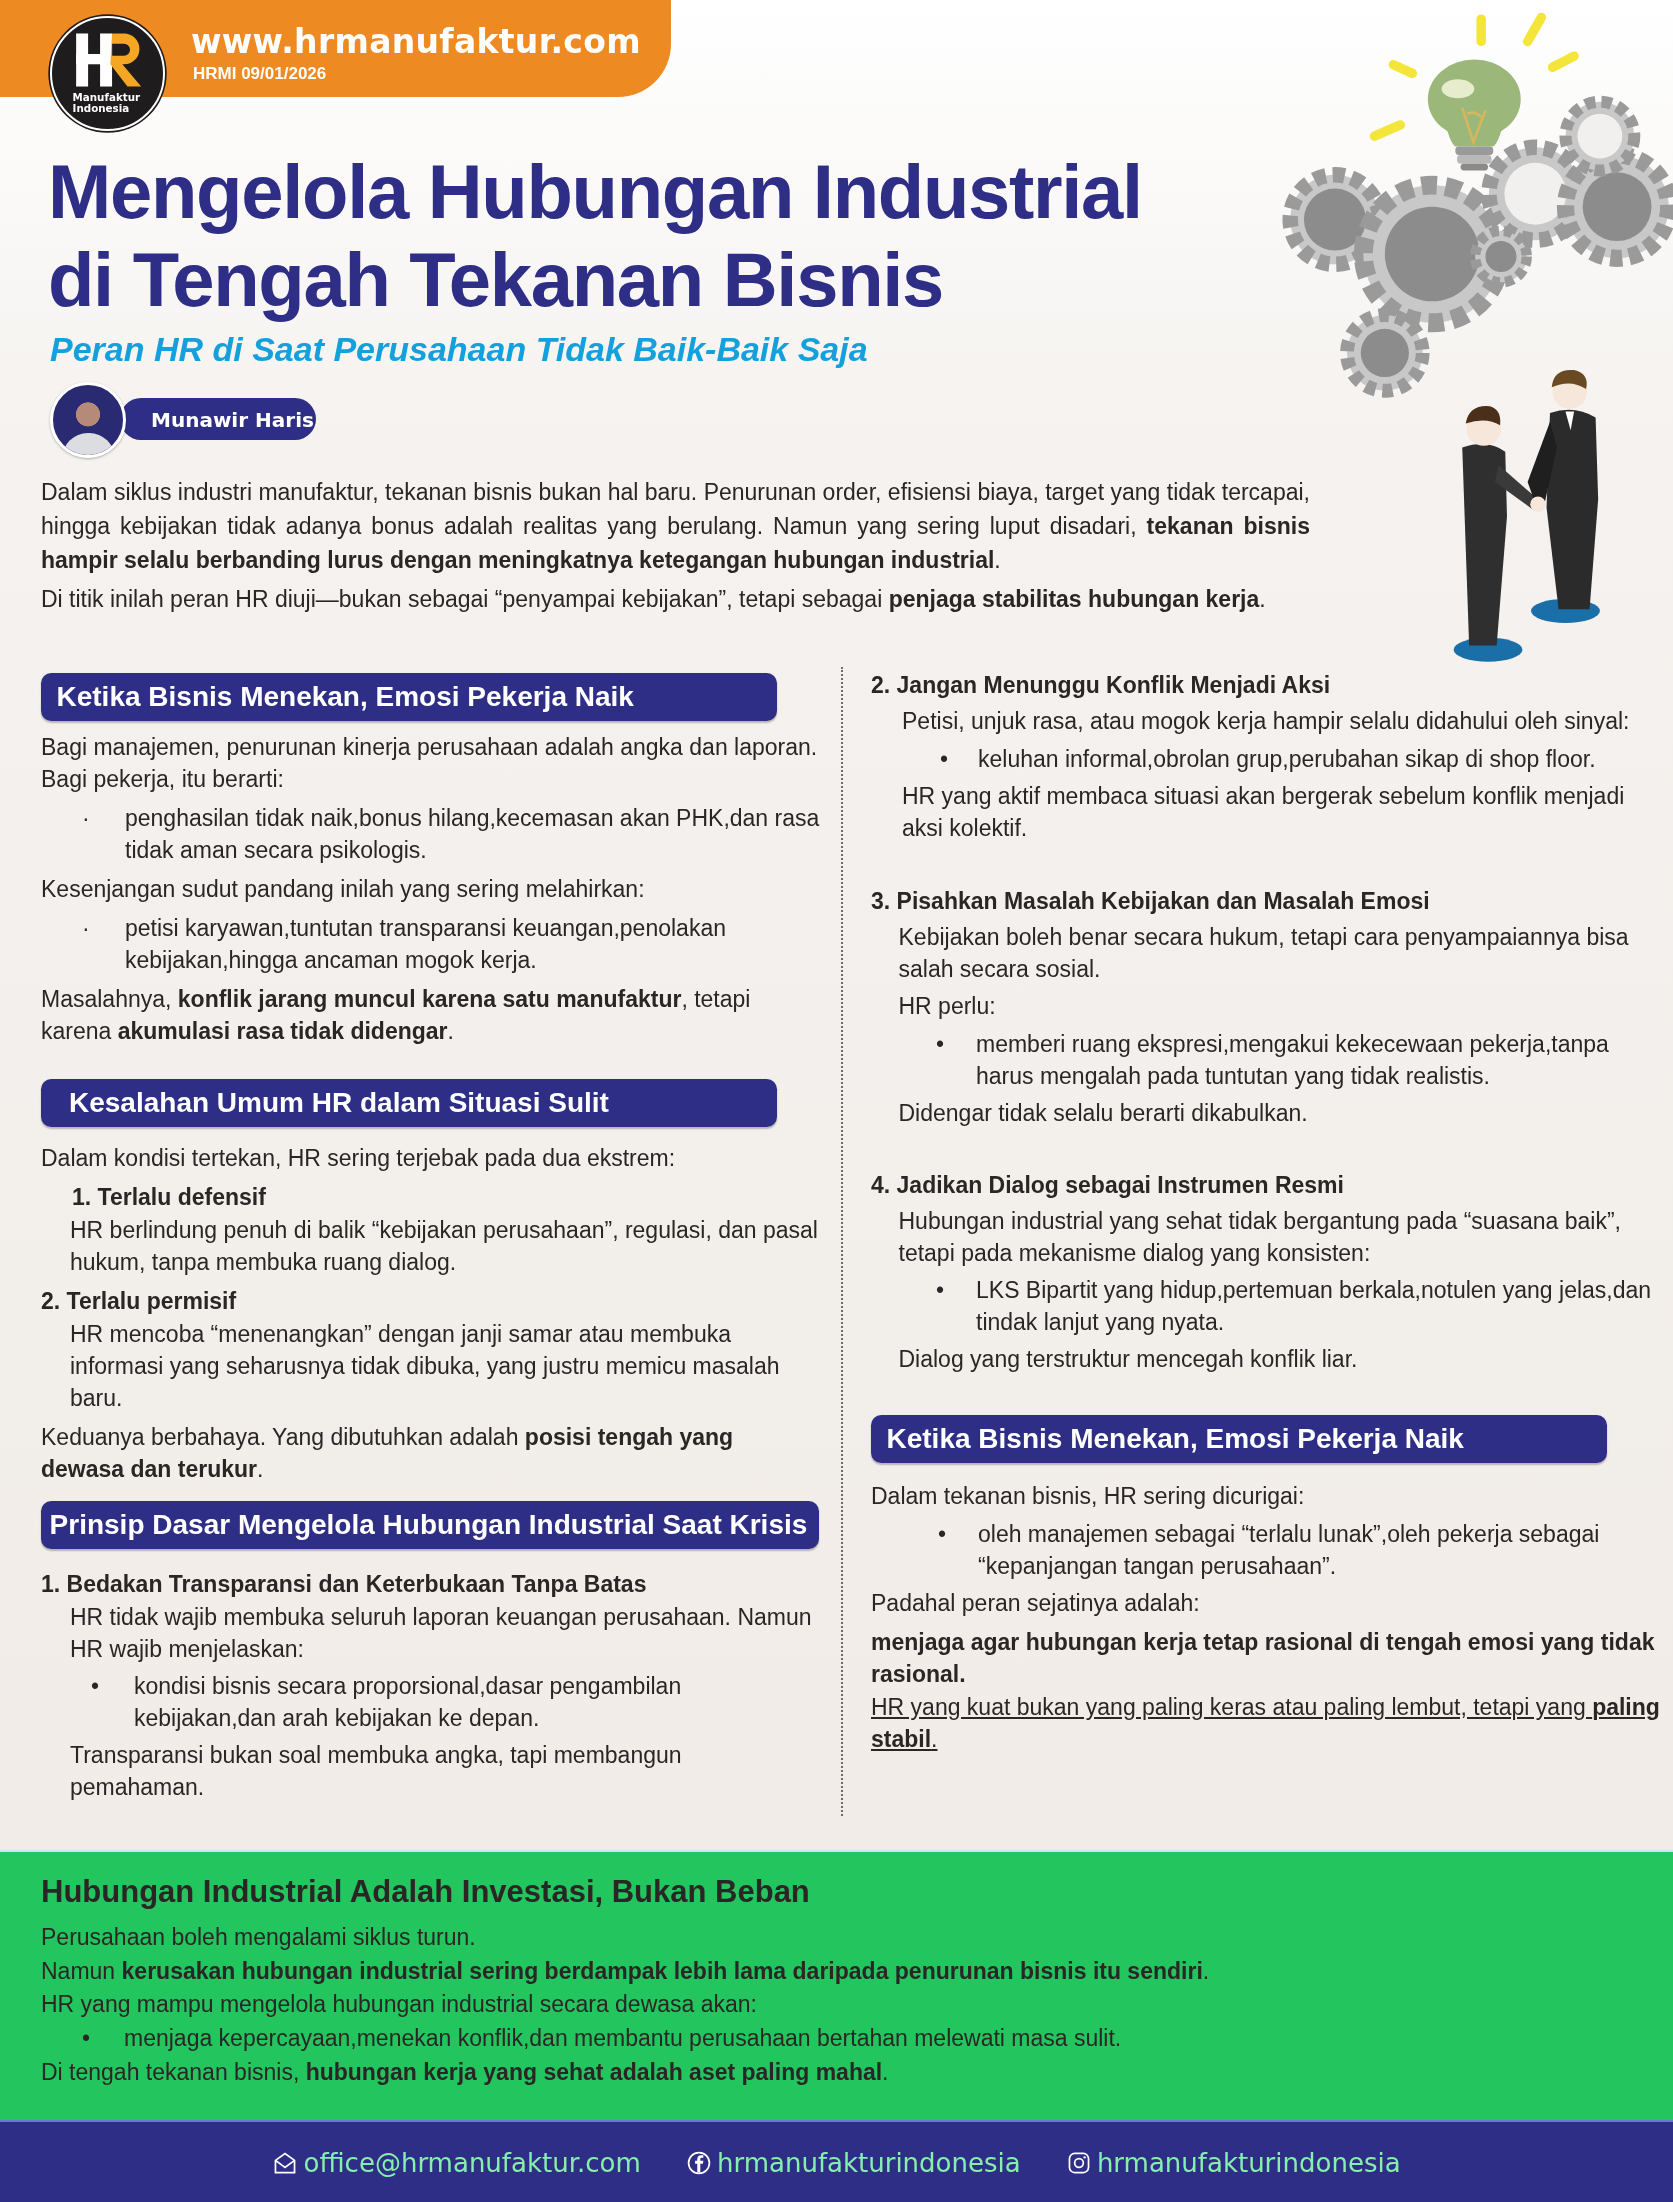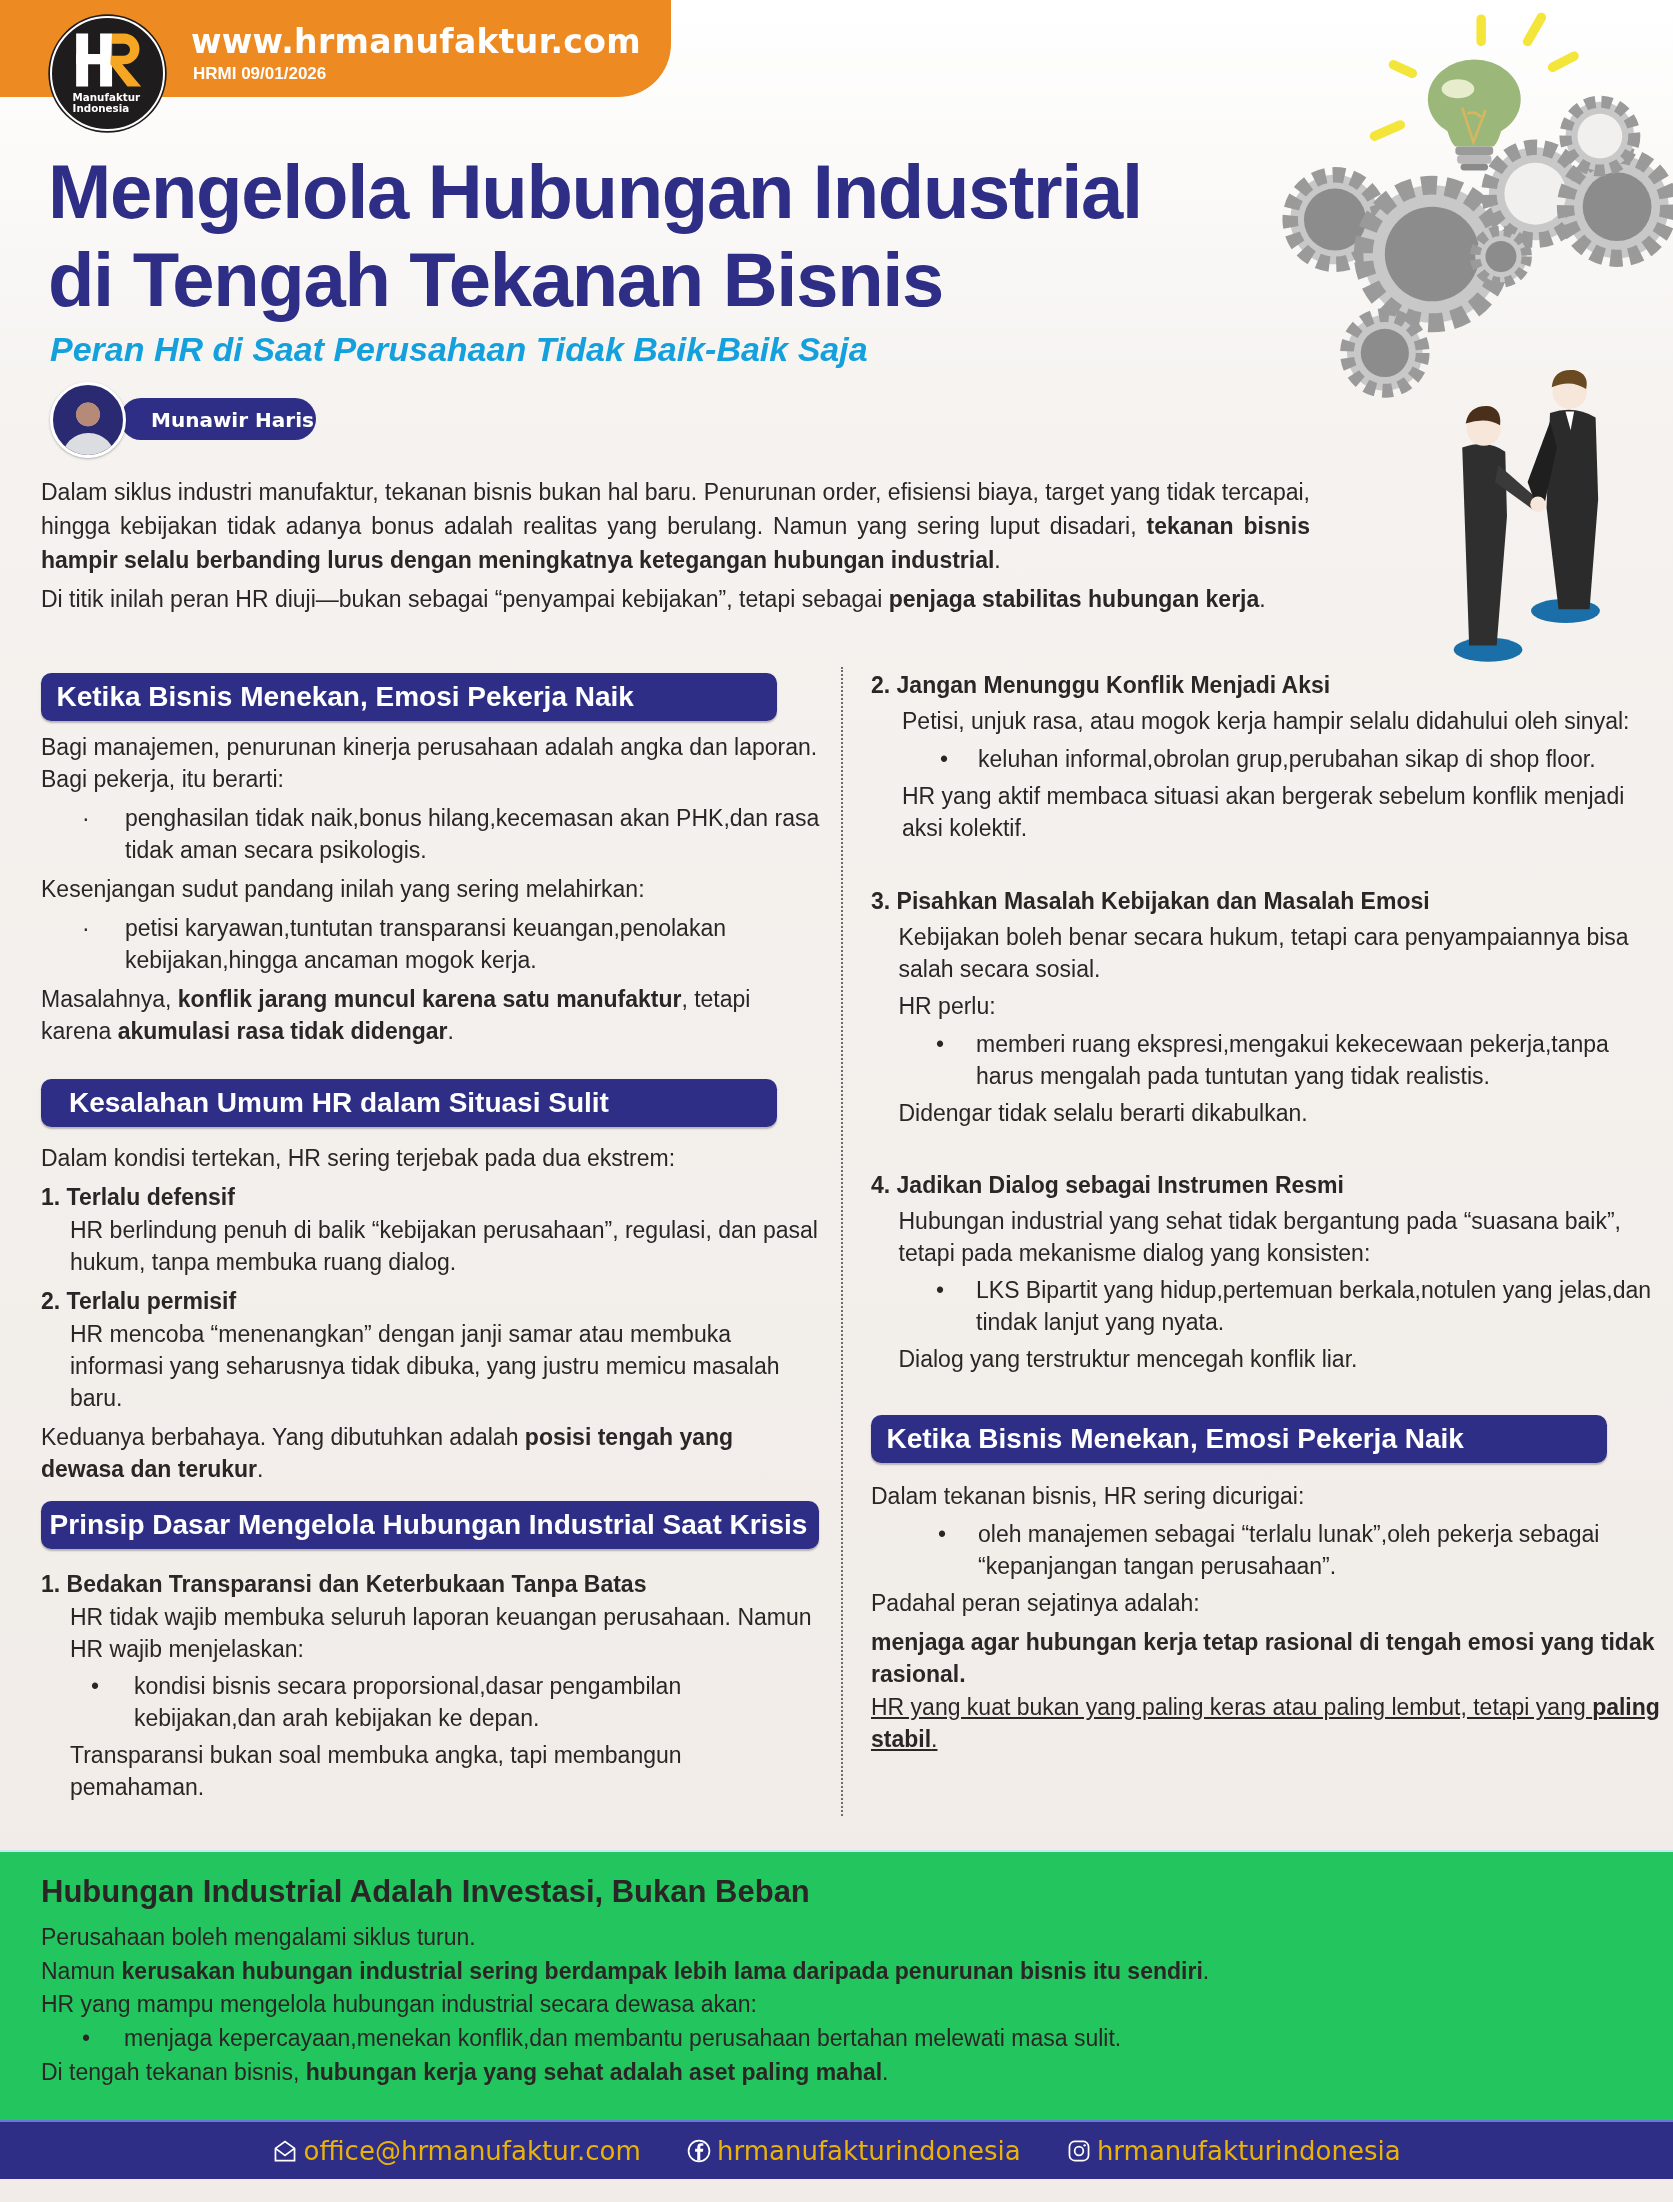--- a/index.html
+++ b/index.html
@@ -123,24 +123,24 @@
   }
   .bb-body {
     position: absolute; left: 41px; top: 69px; width: 1549px;
     font-size: 23px; line-height: 32px; color: #2b2626;
   }
   .bb-bullet { padding-left: 83px; position: relative; }
   .bb-bullet .dot { position: absolute; left: 41px; top: 0; }
 
   
   .footer {
-    left: 0; top: 2120px; width: 1673px; height: 59px;
+    left: 0; top: 2120px; width: 1673px; height: 83px;
     background: #2e2e86; border-top: 2.6px solid #6a78d4;
     display: flex; align-items: center; justify-content: center; gap: 45px;
-    color: #eab308; font-size: 26px;
+    color: #86efac; font-size: 26px;
     font-family: "DejaVu Sans", sans-serif;
   }
   .foot-item { display: flex; align-items: center; gap: 5.2px; }
   .foot-item svg { width: 26px; height: 26px; }
 </style>
 </head>
 <body>
 
 <div class="abs top-band"></div>
 <div class="abs logo">
@@ -244,21 +244,21 @@
       <span>petisi karyawan,tuntutan transparansi keuangan,penolakan kebijakan,hingga ancaman mogok kerja.</span>
     </div>
     <p style="margin-top:6.9px;">
       <span>Masalahnya, </span><b>konflik jarang muncul karena satu manufaktur</b><span>, tetapi karena </span><b>akumulasi rasa tidak didengar</b><span>.</span>
     </p>
   </div>
 
   <div class="sec-head" style="width:736px; margin-top:32px;padding-left:28px;">Kesalahan Umum HR dalam Situasi Sulit</div>
   <div class="txt" style="margin-top:15.5px;">
     <p>Dalam kondisi tertekan, HR sering terjebak pada dua ekstrem:</p>
-    <p class="num-head" style="margin-top:6.9px;">1. Terlalu defensif</p>
+    <p class="num-head" style="margin-top:6.9px;margin-left:31px;">1. Terlalu defensif</p>
     <p class="ind1">HR berlindung penuh di balik “kebijakan perusahaan”, regulasi, dan pasal hukum, tanpa membuka ruang dialog.</p>
     <p class="num-head" style="margin-top:6.9px;">2. Terlalu permisif</p>
     <p class="ind1">HR mencoba “menenangkan” dengan janji samar atau membuka informasi yang seharusnya tidak dibuka, yang justru memicu masalah baru.</p>
     <p style="margin-top:6.9px;">
       <span>Keduanya berbahaya. Yang dibutuhkan adalah </span><b>posisi tengah yang dewasa dan terukur</b><span>.</span>
     </p>
   </div>
 
   <div class="sec-head" style="width:778px; margin-top:15.5px; padding-left:8.6px;">Prinsip Dasar Mengelola Hubungan Industrial Saat Krisis</div>
   <div class="txt" style="margin-top:19px;">

